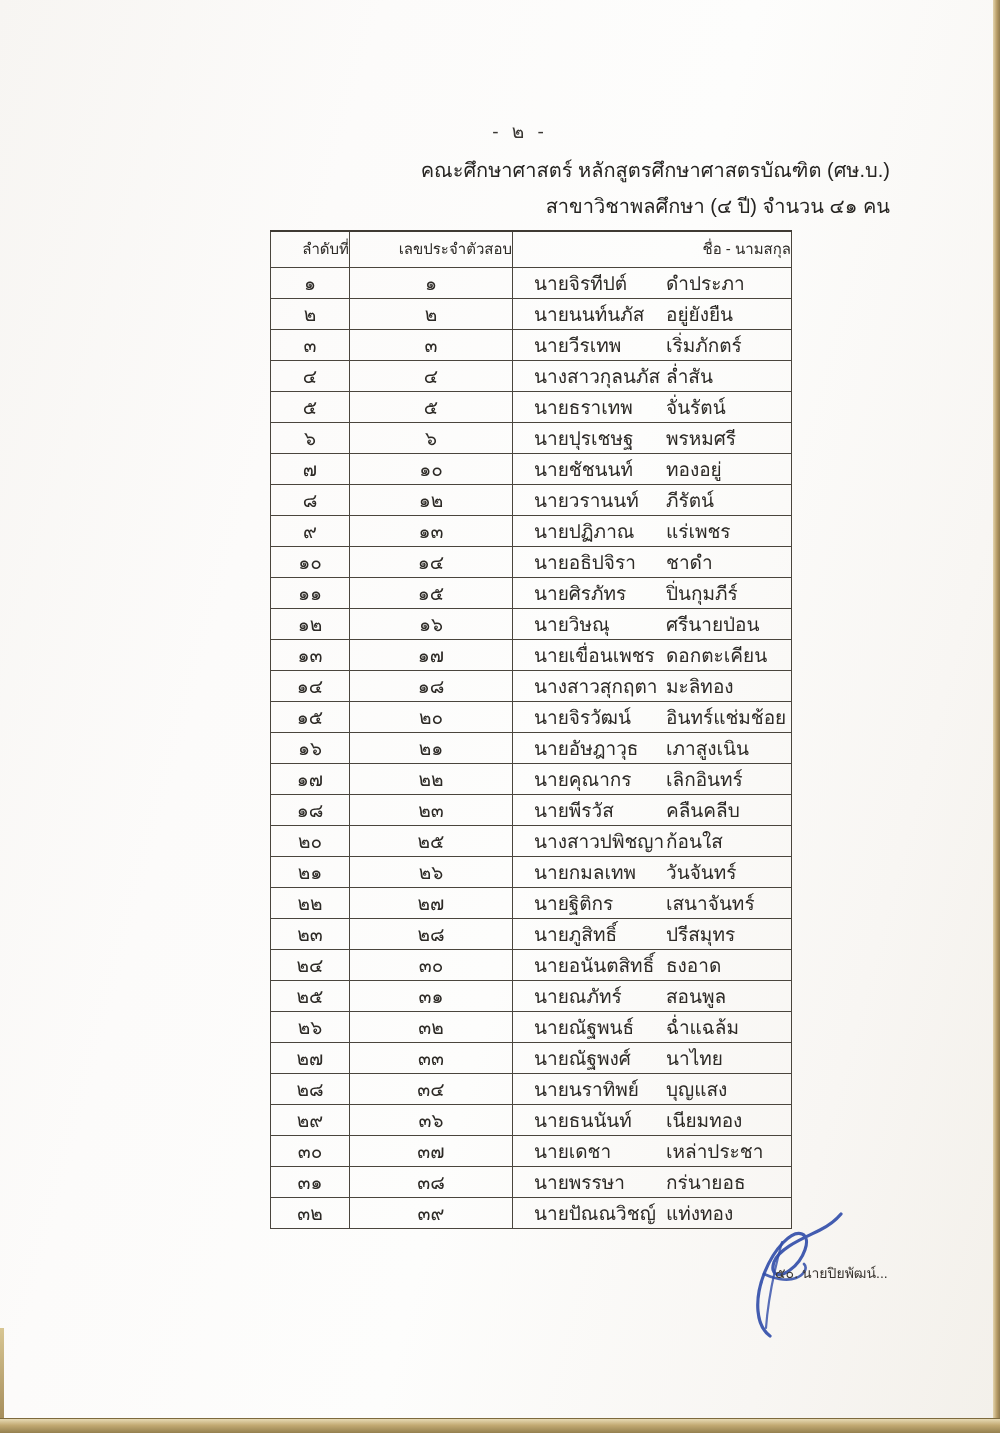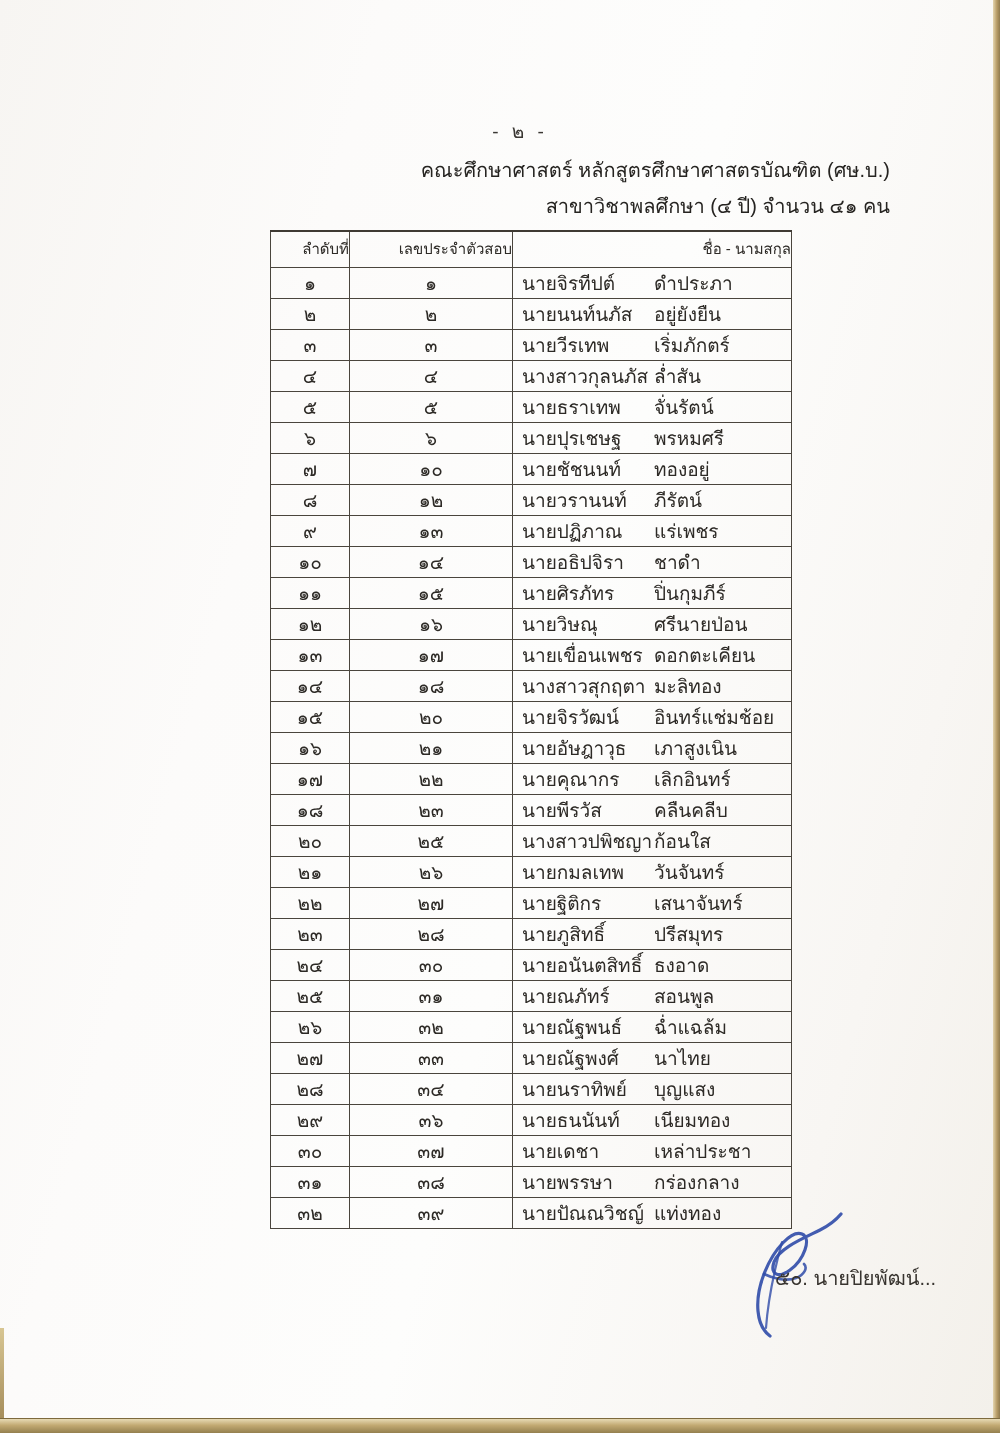--- a/index.html
+++ b/index.html
@@ -81,28 +81,28 @@
     white-space: nowrap;
   }
   .doc-table thead th {
     height: 36px;
     text-align: right;
     border-top: 2px solid #3f3a33;
     font-size: 15px;
   }
   .doc-table tbody td { height: 31px; }
   .cell-center { text-align: center; }
-  .name-cell { padding-left: 9px; }
+  .name-cell { padding-left: 21px; }
   .name-wrap { display: flex; }
   .name-first { width: 132px; flex: 0 0 auto; }
   .name-last { flex: 1 1 auto; }
   .footer-note {
     position: absolute;
     left: 775px; top: 1262px;
-    font-size: 20px;
+    font-size: 14px;
     color: #38342f;
     white-space: nowrap;
   }
   .signature {
     position: absolute;
     left: 742px; top: 1208px;
     width: 120px; height: 140px;
     pointer-events: none;
   }
 </style>
@@ -422,21 +422,21 @@
                 <span class="name-last">เหล่าประชา</span>
               </span>
             </td>
           </tr>
           <tr>
             <td class="cell-center">๓๑</td>
             <td class="cell-center">๓๘</td>
             <td class="name-cell">
               <span class="name-wrap">
                 <span class="name-first">นายพรรษา</span>
-                <span class="name-last">กร่องกลาง</span>
+                <span class="name-last">กร่นายอธ</span>
               </span>
             </td>
           </tr>
           <tr>
             <td class="cell-center">๓๒</td>
             <td class="cell-center">๓๙</td>
             <td class="name-cell">
               <span class="name-wrap">
                 <span class="name-first">นายปัณณวิชญ์</span>
                 <span class="name-last">แท่งทอง</span>

